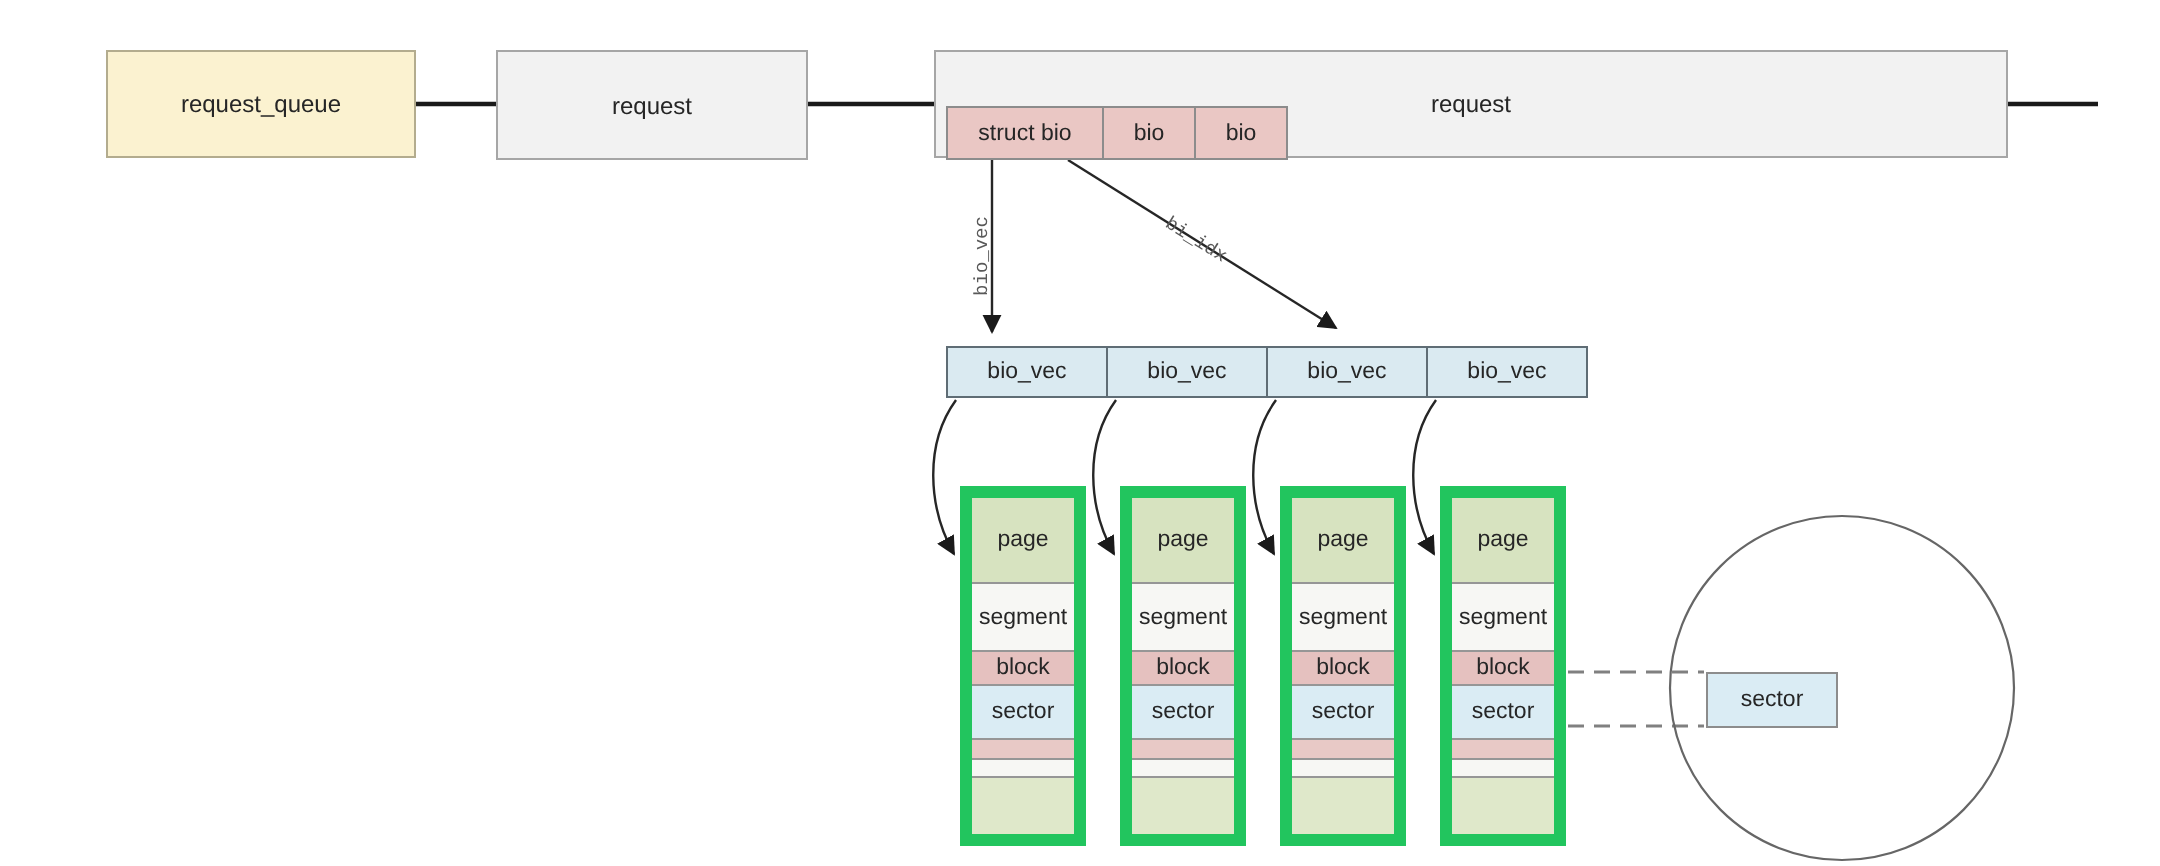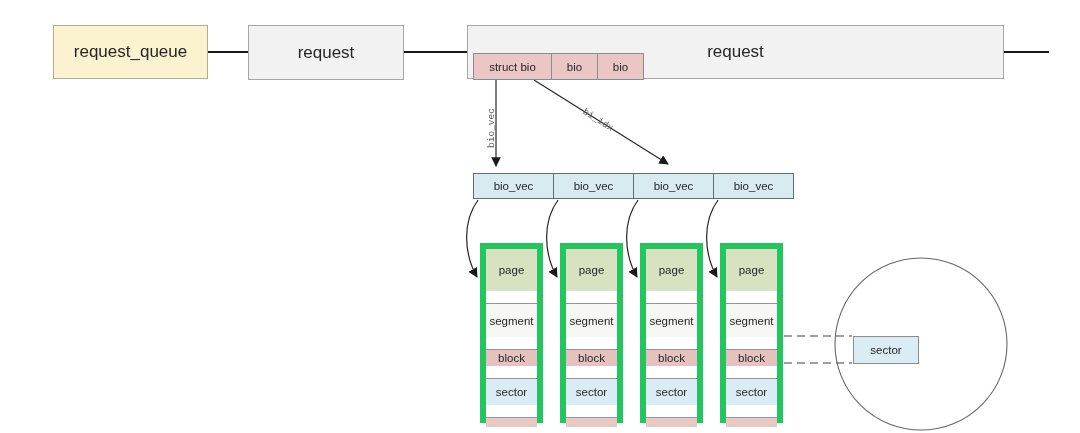--- a/index.html
+++ b/index.html
@@ -16,21 +16,21 @@
     position: absolute;
     left: 0; top: 0;
     width: 1080px; height: 433px;
     pointer-events: none;
   }
   .box {
     position: absolute;
     display: flex;
     align-items: center;
     justify-content: center;
-    font-size: 17px;
+    font-size: 12px;
     color: #262626;
   }
   .queue-box {
     left: 53px; top: 25px; width: 155px; height: 54px;
     background: #fbf2d0;
     border: 1px solid #b3ac8e;
   }
   .request-box {
     left: 248px; top: 25px; width: 156px; height: 55px;
     background: #f2f2f2;
@@ -93,21 +93,21 @@
   }
   .io-column.col0 { left: 480px; }
   .io-column.col1 { left: 560px; }
   .io-column.col2 { left: 640px; }
   .io-column.col3 { left: 720px; }
   .io-row {
     display: flex; align-items: center; justify-content: center;
     font-size: 11.5px; color: #262626;
     flex: 0 0 auto;
   }
-  .io-row + .io-row { border-top: 1px solid #969696; margin-top: 12px; }
+  .io-row + .io-row { border-top: 1px solid #969696; }
   .row-page    { height: 42px; background: #d7e3c0; }
   .row-segment { height: 34px; background: #f7f7f4; }
   .row-block   { height: 17px; background: #e5c1bf; text-align: right; }
   .row-sector  { height: 27px; background: #daecf4; }
   .row-strip-pink  { height: 10px; background: #e8c9c6; }
   .row-strip-white { height: 9px;  background: #f7f7f4; }
   .row-green   { flex: 1 1 auto; background: #dfe8ca; }
 
   .disk-sector-box {
     position: absolute;

